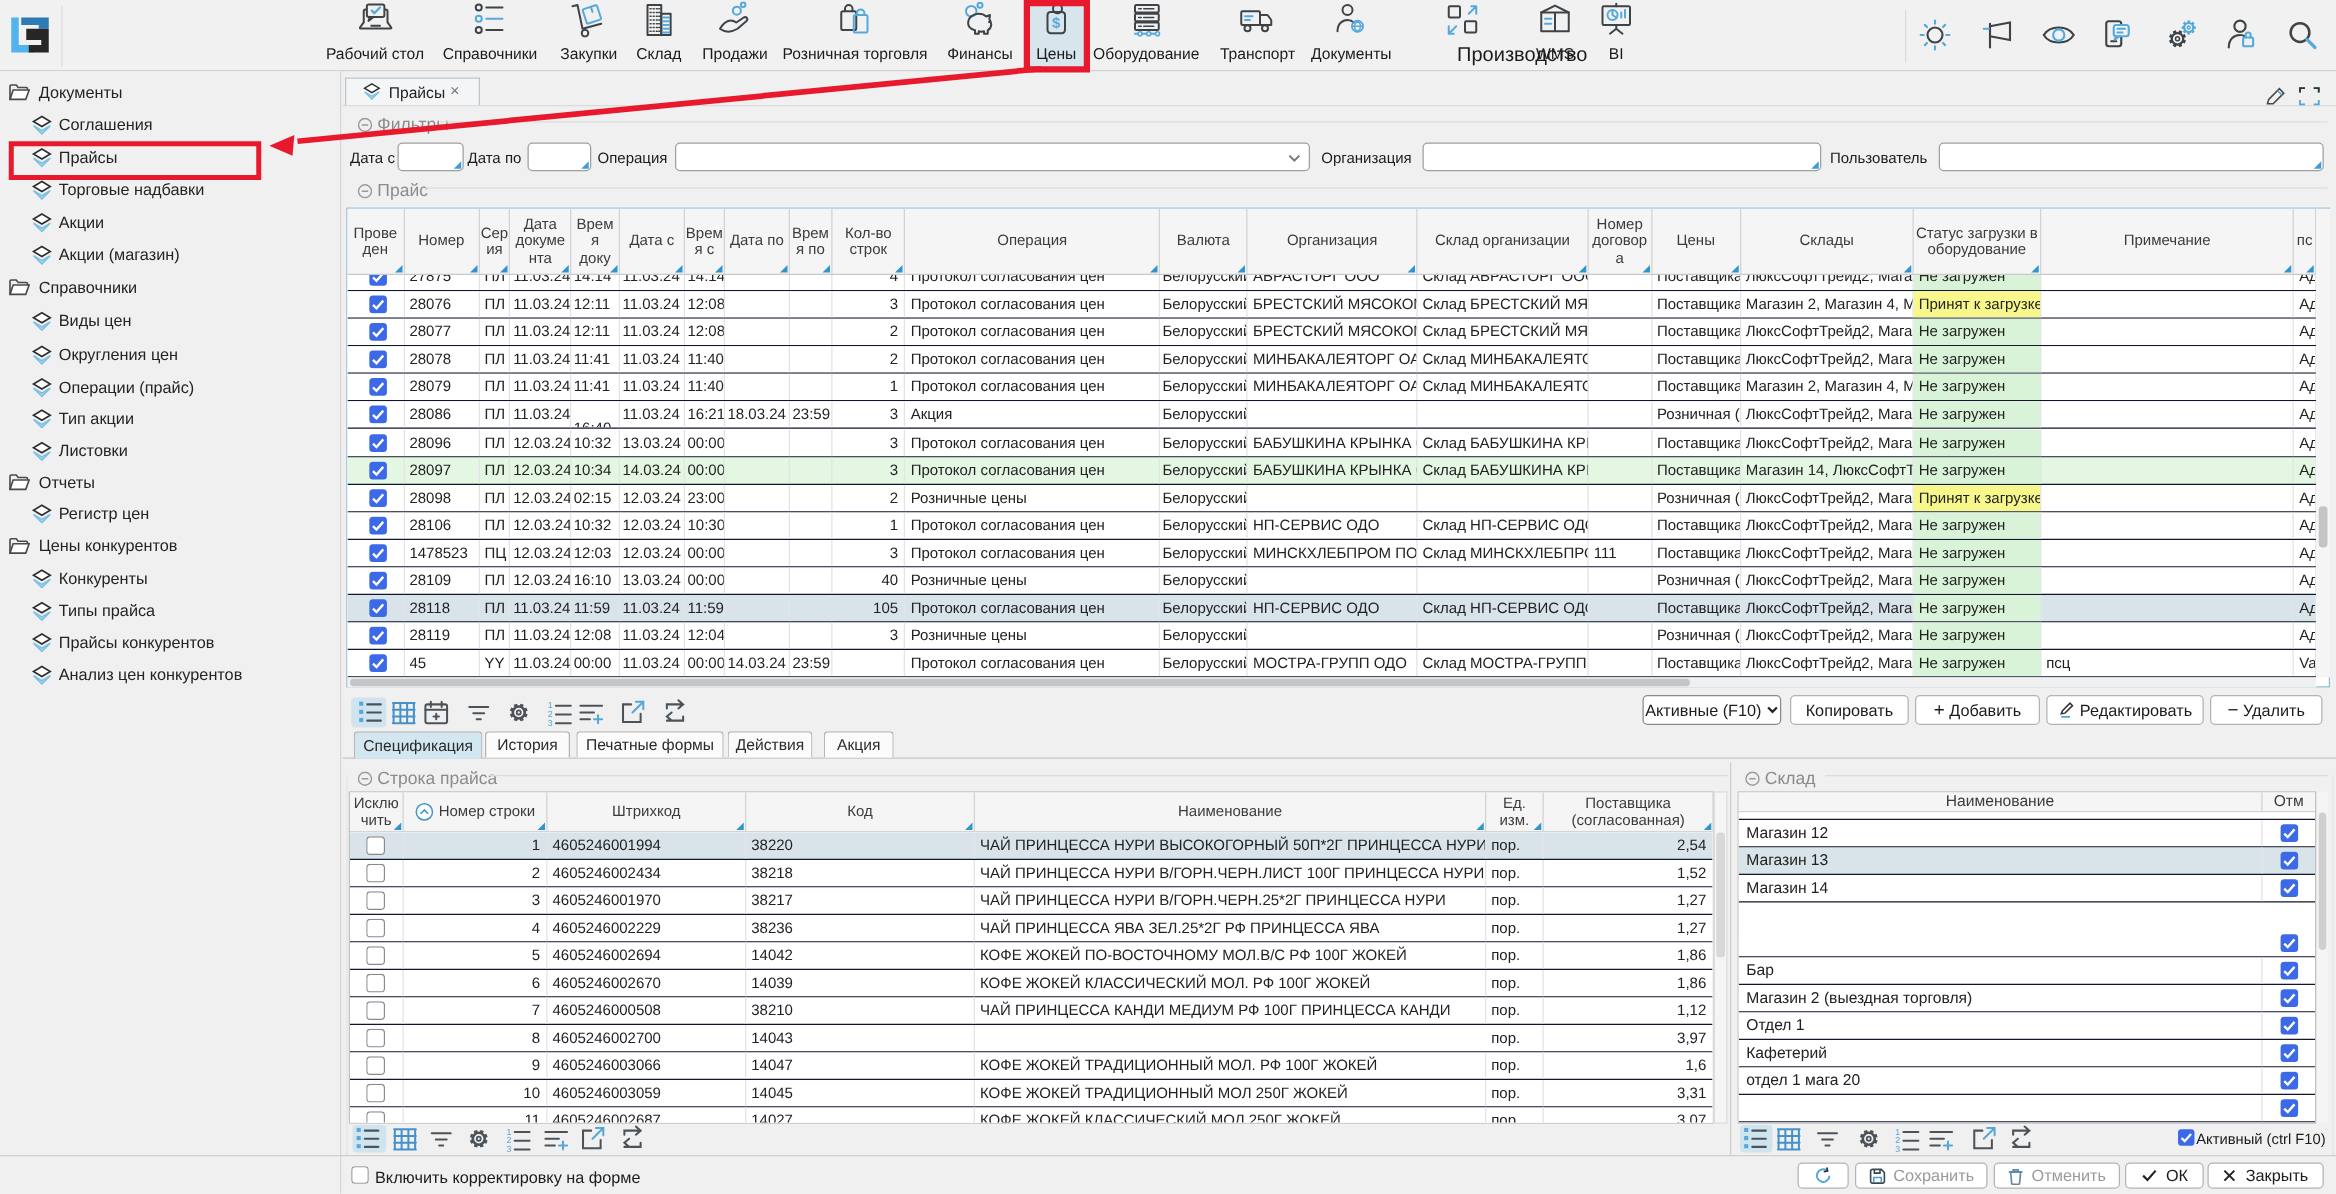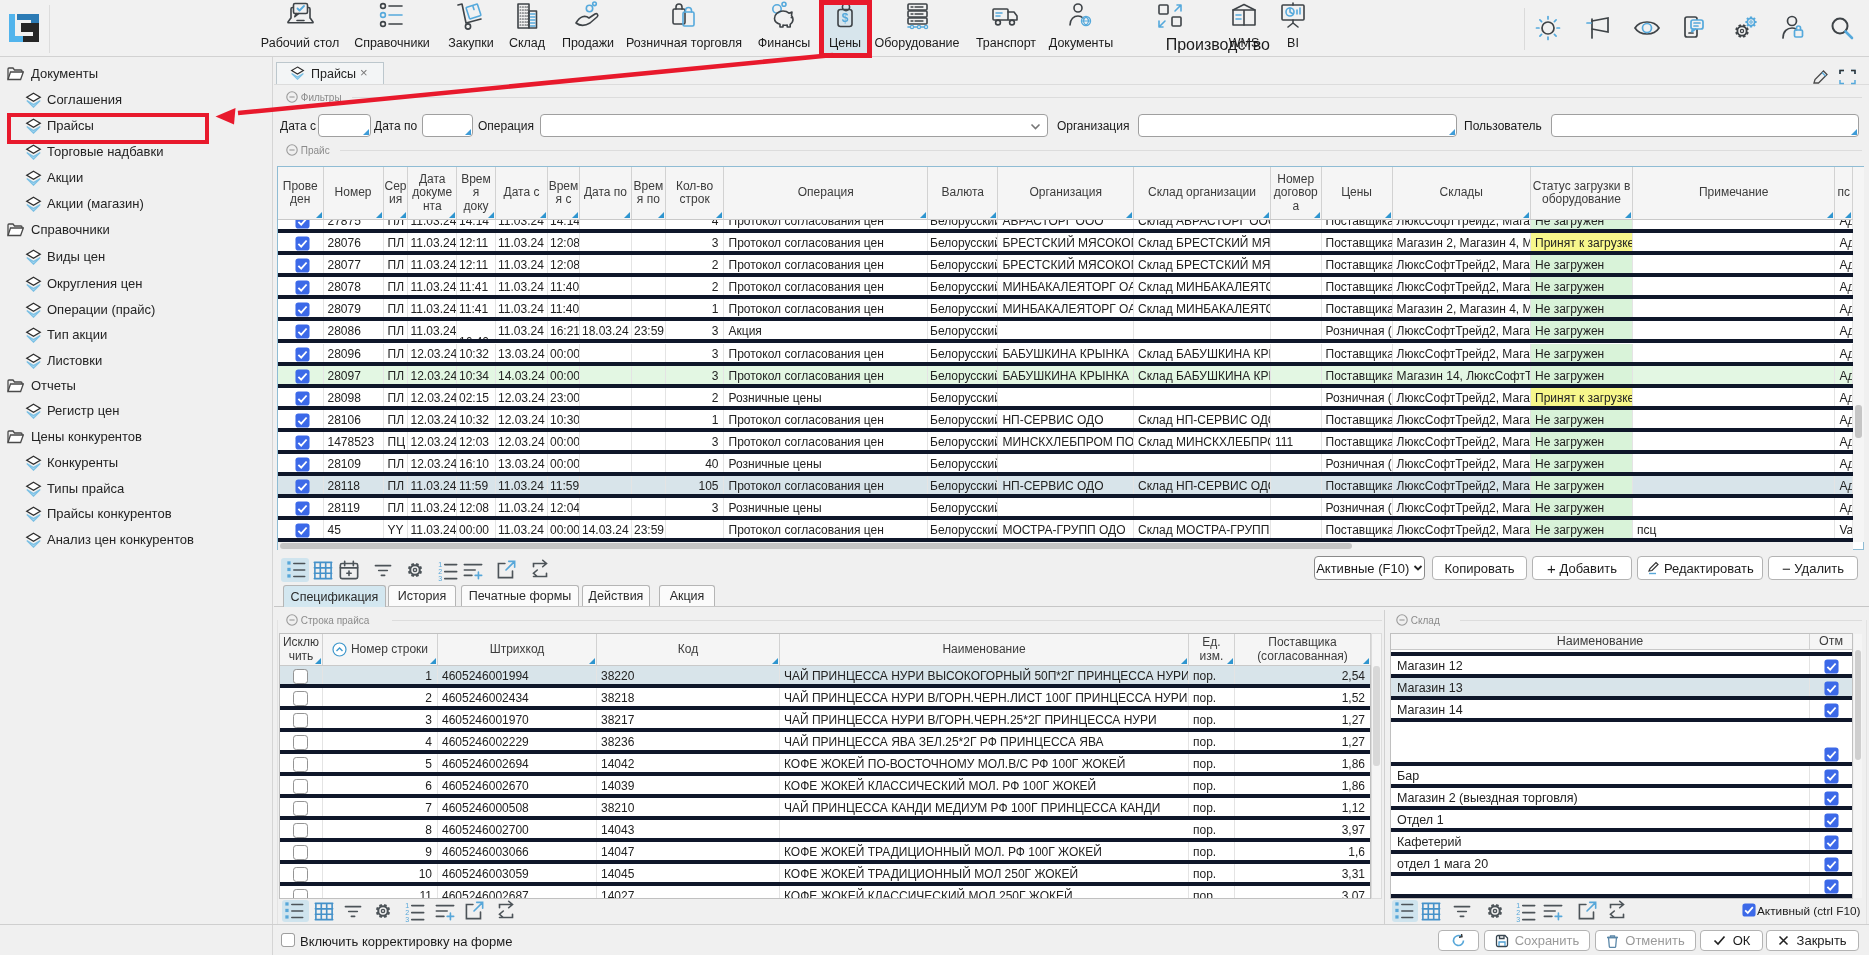--- a/index.html
+++ b/index.html
@@ -1,26 +1,26 @@
 <!DOCTYPE html>
 <html><head><meta charset="utf-8"><style>
 *{margin:0;padding:0;box-sizing:border-box}
 html,body{width:1869px;height:955px;overflow:hidden;font-family:"Liberation Sans",sans-serif;background:#f0f0f0;position:relative}
 .a{position:absolute}
 .lbl{font-size:12px;color:#1b1b1b;white-space:nowrap}
-.glab{font-size:10px;color:#8b8b8b;white-space:nowrap}
+.glab{font-size:14px;color:#8b8b8b;white-space:nowrap}
 .gline{height:1px;background:#dcdcdc}
 .vline{width:1px;background:#dcdcdc}
 .inp{background:#fff;border:1px solid #9f9f9f;border-radius:4px}
 .inp .c{position:absolute;right:1px;bottom:1px;width:0;height:0;border-bottom:6px solid #3e9cd8;border-left:6px solid transparent}
 .tri{position:absolute;width:0;height:0;border-bottom:6px solid #2f95cf;border-left:6px solid transparent}
 .hcell{position:absolute;top:0;display:flex;align-items:center;justify-content:center;text-align:center;font-size:12px;color:#3c3c3c;line-height:13.5px;border-right:1px solid #d2d2d2;height:100%;overflow:hidden}
 .cell{position:absolute;top:0;height:100%;font-size:12px;color:#222;line-height:21px;white-space:nowrap;overflow:hidden;border-right:1px solid #e4e4e4;padding-left:4px}
 .cellr{text-align:right;padding-right:5px;padding-left:0}
-.row{position:absolute;left:0;background:#fff;border-bottom:4px solid #0f172a}
+.row{position:absolute;left:0;background:#fff;border-bottom:1px solid #0f172a}
 .btn{position:absolute;background:#fff;border:1px solid #b3b3b3;border-radius:4px;font-size:13px;color:#1c1c1c;display:flex;align-items:center;justify-content:center;white-space:nowrap}
 .tree{font-size:13px;color:#242424;white-space:nowrap}
 .tab2{position:absolute;top:585px;height:22px;border:1px solid #b5b5b5;border-bottom:none;border-radius:3px 3px 0 0;font-size:12.5px;color:#2a2a2a;display:flex;align-items:center;justify-content:center;background:#f0f0f0}
 
 </style></head><body>
 <div class="a" style="left:0;top:0;width:1869px;height:57px;background:#f1f1f1;border-bottom:1px solid #d2d2d2"></div>
 <div class="a" style="left:7px;top:13px"><svg width="34" height="30" viewBox="0 0 34 30">
       <path d="M2 1 H8 V23 H20 V29 H2 Z" fill="#52b4ec"></path>
       <path d="M10 1 H32 V10 H24 V7 H10 Z" fill="#2c7bb5"></path>
       <path d="M14 10 H32 V29 H16 V23 H26 V19 H14 Z" fill="#262626"></path>

